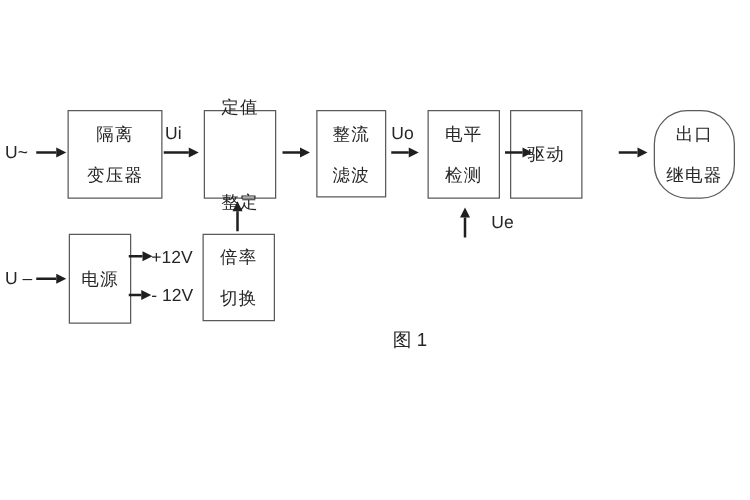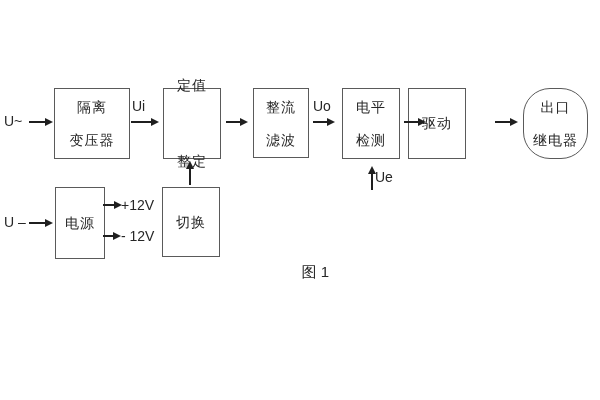--- a/index.html
+++ b/index.html
@@ -69,24 +69,24 @@
   .a8{left:103px;top:204px;width:11px;}
   .a9{left:103px;top:235px;width:10px;}
   .v1{left:189px;top:169px;height:16px;}
   .v2{left:371px;top:174px;height:16px;}
   
   .lbl{position:absolute;font-size:14px;color:var(--text);white-space:nowrap;}
   .l-uac{left:4px;top:113px;}
   .l-udc{left:4px;top:214px;}
   .l-ui{left:132px;top:98px;}
   .l-uo{left:313px;top:98px;}
-  .l-ue{left:375px;top:169px;}
+  .l-ue{left:393px;top:169px;}
   .l-p12{left:121px;top:197px;}
   .l-m12{left:121px;top:228px;}
-  .caption{left:267px;top:263px;width:62px;text-align:right;font-size:15px;}
+  .caption{left:297px;top:263px;width:62px;text-align:center;font-size:15px;}
 </style>
 </head>
 <body>
 
 <div class="canvas">
 
   <div class="box b-transformer">
     <span>隔离</span>
     <span>变压器</span>
   </div>
@@ -107,20 +107,21 @@
   </div>
   <div class="box b-relay">
     <span>出口</span>
     <span>继电器</span>
   </div>
 
   <div class="box b-power">
     <span>电源</span>
   </div>
   <div class="box b-ratio">
+    <span>倍率</span>
     <span>切换</span>
   </div>
 
   <div class="ah a1"></div>
   <div class="ah a2"></div>
   <div class="ah a3"></div>
   <div class="ah a4"></div>
   <div class="ah a5"></div>
   <div class="ah a6"></div>
   <div class="ah a7"></div>

